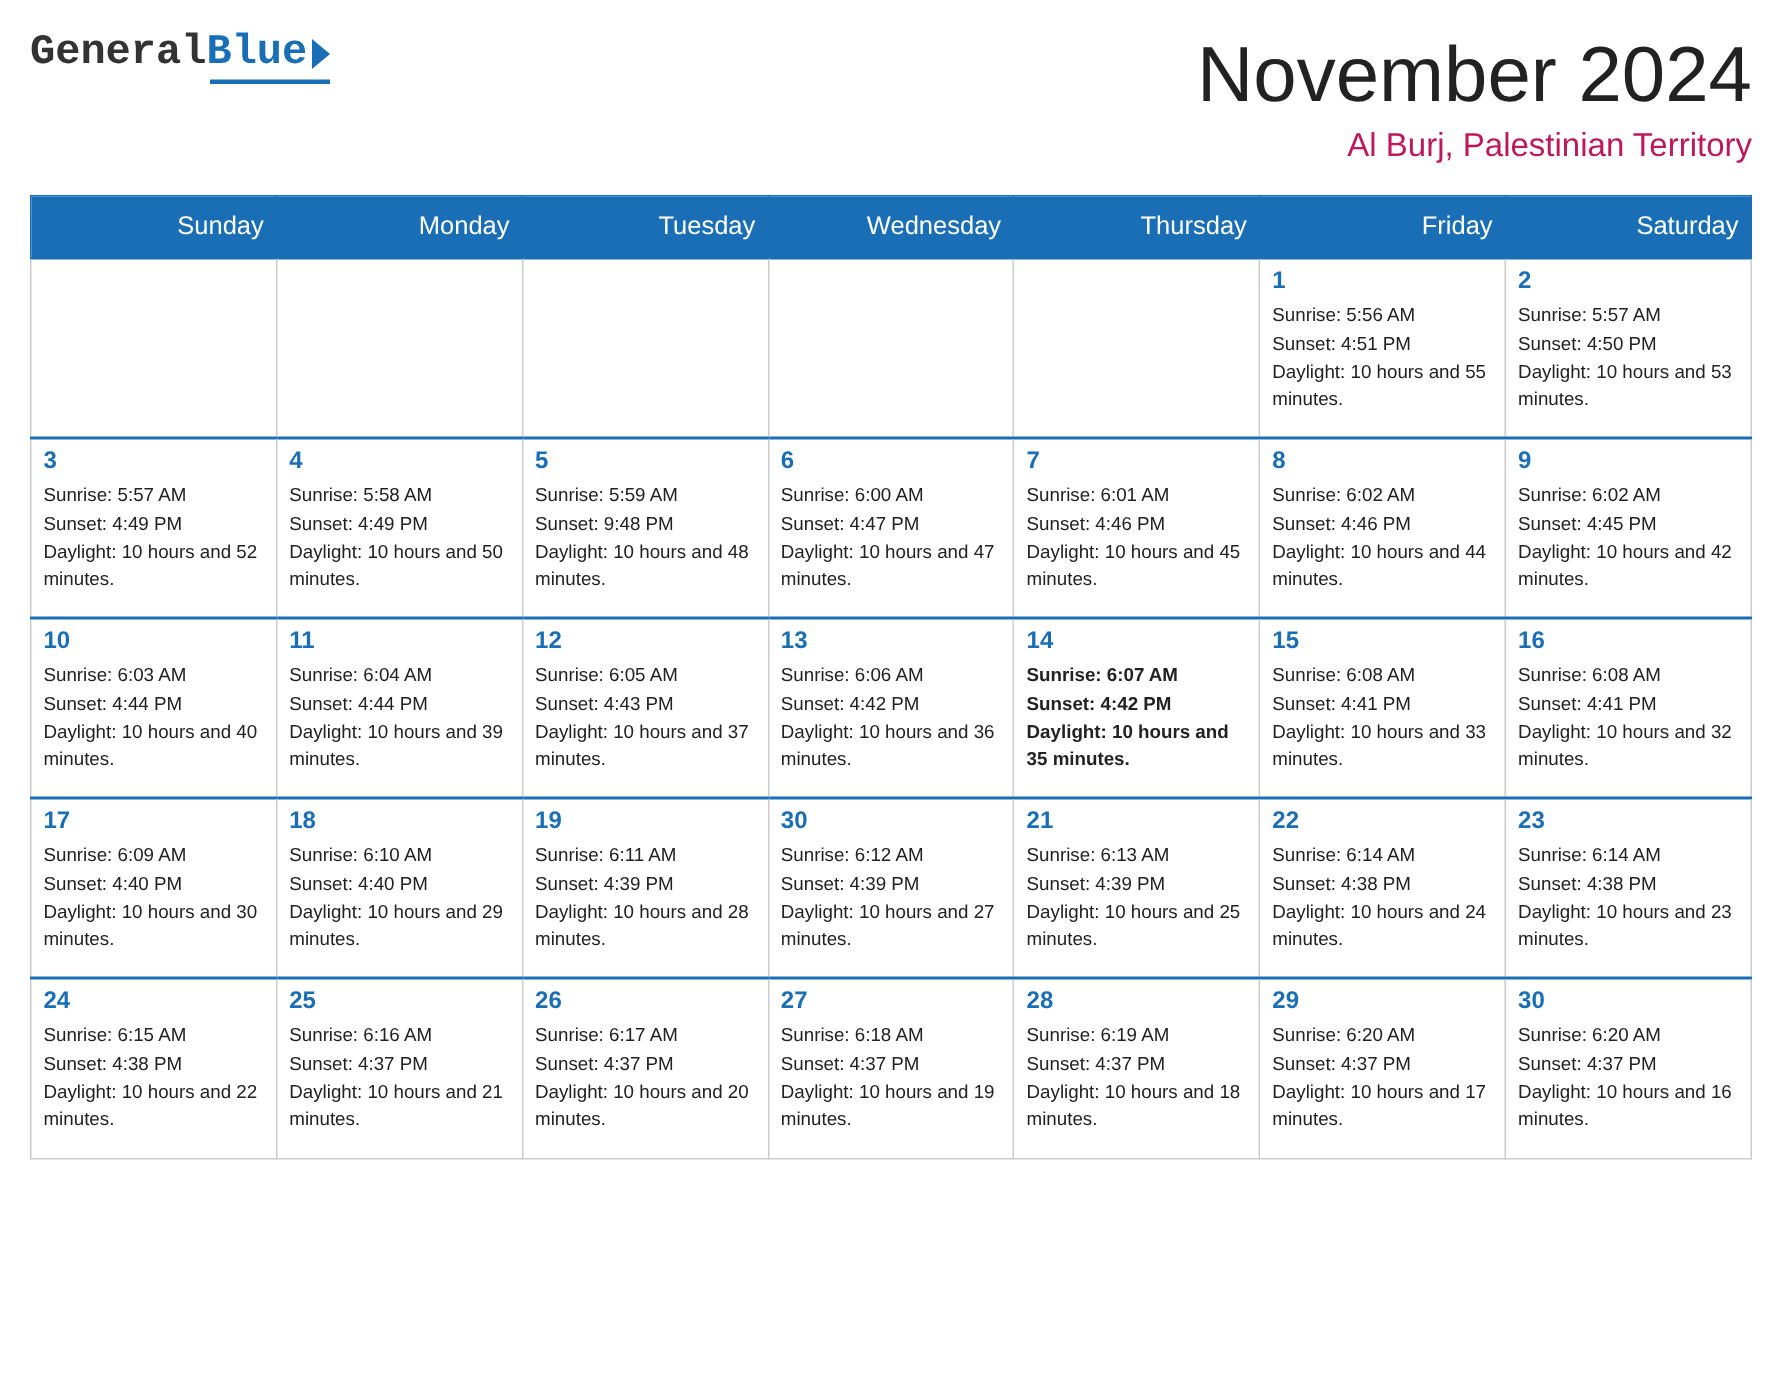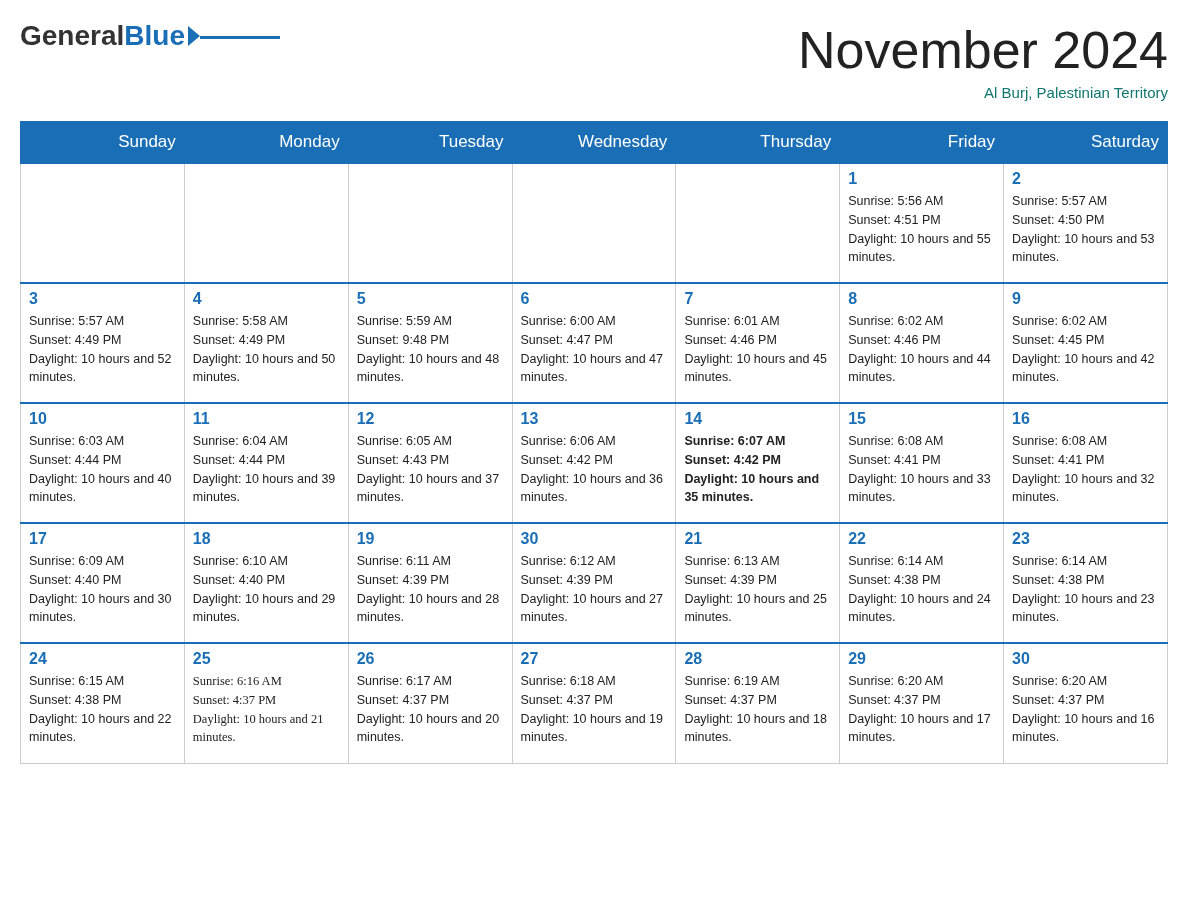--- a/index.html
+++ b/index.html
@@ -11,44 +11,45 @@
       min-height: 918px;
     }
     .header-section {
       display: flex;
       justify-content: space-between;
       align-items: flex-start;
       margin-bottom: 20px;
     }
     .logo-area {
       display: flex;
-      flex-direction: row;
-      align-items: center;
+      flex-direction: column;
+      align-items: flex-end;
+      font-family: Liberation Mono, monospace;
     }
     .logo-text {
       font-size: 28px;
       font-weight: bold;
       color: #333;
       display: flex;
       align-items: center;
     }
     .logo-text .blue-part {
       color: #1a6eb5;
     }
     .title-area {
       text-align: right;
     }
     .calendar-title {
       font-size: 52px;
       font-weight: normal;
       color: #222;
     }
     .calendar-subtitle {
-      font-size: 15px;
-      color: #0f766e;
+      font-size: 22px;
+      color: #be185d;
       margin-top: 4px;
     }
     .calendar-table {
       width: 100%;
       border-collapse: collapse;
     }
     .calendar-table th {
       background-color: #1a6eb5;
       color: #fff;
       padding: 10px 8px;
@@ -271,21 +272,21 @@
       </tr>
       <tr class="week-row">
         <td>
           <div class="day-number">24</div>
           <div class="day-info" style="white-space: pre-line;">Sunrise: 6:15 AM
 Sunset: 4:38 PM
 Daylight: 10 hours and 22 minutes.</div>
         </td>
         <td>
           <div class="day-number">25</div>
-          <div class="day-info" style="white-space: pre-line; font-family: Liberation Serif, serif;">Sunrise: 6:16 AM
+          <div class="day-info" style="white-space: pre-line;">Sunrise: 6:16 AM
 Sunset: 4:37 PM
 Daylight: 10 hours and 21 minutes.</div>
         </td>
         <td>
           <div class="day-number">26</div>
           <div class="day-info" style="white-space: pre-line;">Sunrise: 6:17 AM
 Sunset: 4:37 PM
 Daylight: 10 hours and 20 minutes.</div>
         </td>
         <td>

